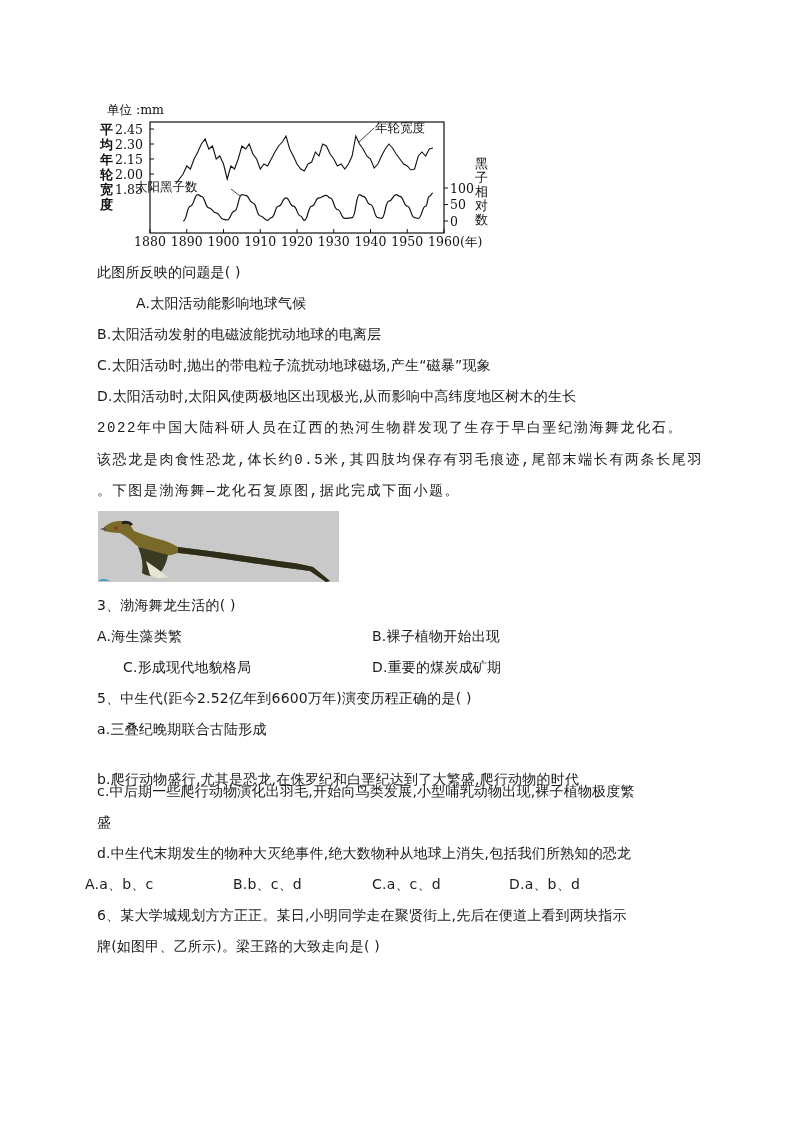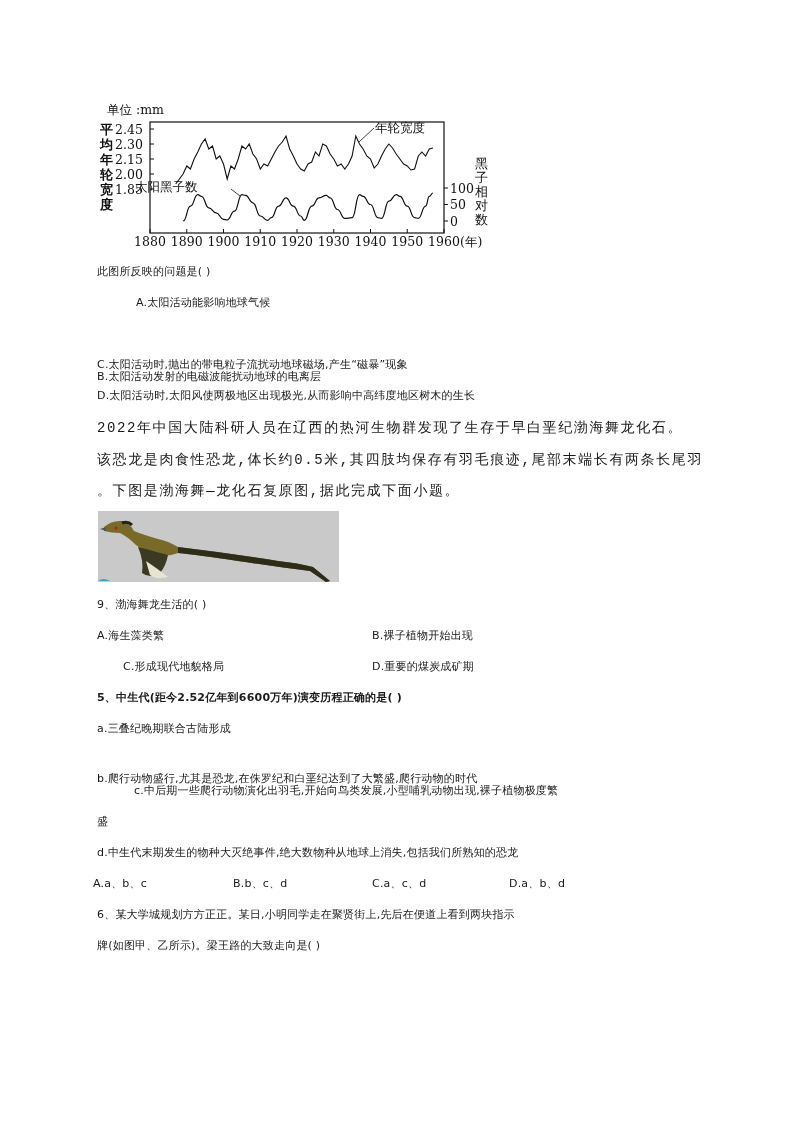--- a/index.html
+++ b/index.html
@@ -1,18 +1,18 @@
 <!DOCTYPE html>
 <html><head>
 <meta charset="utf-8">
 <style>
   html, body { margin:0; padding:0; background:#ffffff; }
   body { width:794px; height:1123px; position:relative; overflow:hidden;
          font-family: "DejaVu Sans", "Liberation Sans", sans-serif; color:#1a1a1a; }
-  .line { position:absolute; left:97px; font-size:11px; line-height:20px; white-space:nowrap; letter-spacing:0.2px; }
+  .line { position:absolute; left:97px; font-size:14px; line-height:20px; white-space:nowrap; letter-spacing:0.2px; }
   .serifline { position:absolute; left:97px; font-family:Liberation Mono, monospace; font-size:14px; line-height:20px; white-space:nowrap; letter-spacing:1.6px; }
   .col2 { position:absolute; left:372px; }
   .chart { position:absolute; left:95px; top:98px; width:400px; height:160px; }
   .chart svg { width:400px; height:160px; }
   .chart text { font-family:"DejaVu Serif","Liberation Serif",serif; fill:#111; }
   .figure { position:absolute; left:98px; top:511px; width:241px; height:71px; background:#c9c9c9; overflow:hidden; }
   .figure svg { width:241px; height:71px; display:block; }
 </style>
 </head>
 <body>
@@ -81,21 +81,21 @@
     <path id="spot-path" fill="none" stroke="#111" stroke-width="1.2" d="M88.1,123.0 C91.8,123.0 91.8,108.2 95.4,108.2 C99.1,108.2 99.1,96.6 102.8,96.6 C104.6,96.6 104.6,98.3 106.4,98.3 C110.1,98.3 110.1,109.8 113.8,109.8 C117.5,109.8 117.5,114.8 121.2,114.8 C124.8,114.8 124.8,121.3 128.5,121.3 C130.3,121.3 130.3,122.0 132.2,122.0 C135.8,122.0 135.8,113.1 139.5,113.1 C143.2,113.1 143.2,96.6 146.9,96.6 C148.7,96.6 148.7,97.3 150.6,97.3 C154.2,97.3 154.2,104.8 157.9,104.8 C161.6,104.8 161.6,118.0 165.3,118.0 C168.9,118.0 168.9,122.3 172.6,122.3 C174.4,122.3 174.4,119.7 176.3,119.7 C179.9,119.7 179.9,108.2 183.6,108.2 C187.3,108.2 187.3,99.9 191.0,99.9 C194.6,99.9 194.6,108.2 198.3,108.2 C202.0,108.2 202.0,118.0 205.7,118.0 C207.5,118.0 207.5,122.3 209.3,122.3 C213.0,122.3 213.0,108.2 216.7,108.2 C220.4,108.2 220.4,99.9 224.0,99.9 C227.7,99.9 227.7,97.3 231.4,97.3 C233.2,97.3 233.2,99.9 235.1,99.9 C238.8,99.9 238.8,111.5 242.4,111.5 C246.1,111.5 246.1,120.4 249.8,120.4 C253.4,120.4 253.4,119.7 257.1,119.7 C260.8,119.7 260.8,96.6 264.5,96.6 C266.3,96.6 266.3,98.3 268.1,98.3 C271.8,98.3 271.8,106.5 275.5,106.5 C279.2,106.5 279.2,119.7 282.9,119.7 C284.7,119.7 284.7,120.4 286.5,120.4 C290.2,120.4 290.2,103.2 293.9,103.2 C297.6,103.2 297.6,96.6 301.2,96.6 C303.1,96.6 303.1,98.3 304.9,98.3 C308.6,98.3 308.6,108.2 312.3,108.2 C315.9,108.2 315.9,119.7 319.6,119.7 C321.4,119.7 321.4,120.4 323.3,120.4 C326.9,120.4 326.9,108.2 330.6,108.2 C332.5,108.2 332.5,98.3 334.3,98.3 C336.1,98.3 336.1,95.0 338.0,95.0"></path>
     <text id="ann-ring" x="280" y="34" font-size="12.5">年轮宽度</text>
     <line x1="279" y1="30" x2="264" y2="44" stroke="#111" stroke-width="0.8"></line>
     <text id="ann-spot" x="40" y="93" font-size="12.5">太阳黑子数</text>
     <line x1="136" y1="91" x2="145" y2="98" stroke="#111" stroke-width="0.8"></line>
   </svg>
 </div>
 
 <div class="line" style="top:262px;">此图所反映的问题是(  )</div>
 <div class="line" style="top:293px;margin-left:39px;">A.太阳活动能影响地球气候</div>
-<div class="line" style="top:324px;margin-top:43px;">B.太阳活动发射的电磁波能扰动地球的电离层</div>
+<div class="line" style="top:324px;">B.太阳活动发射的电磁波能扰动地球的电离层</div>
 <div class="line" style="top:355px;">C.太阳活动时,抛出的带电粒子流扰动地球磁场,产生“磁暴”现象</div>
 <div class="line" style="top:386px;">D.太阳活动时,太阳风使两极地区出现极光,从而影响中高纬度地区树木的生长</div>
 
 <div class="serifline" style="top:418px;">2022年中国大陆科研人员在辽西的热河生物群发现了生存于早白垩纪渤海舞龙化石。</div>
 <div class="serifline" style="top:450px;">该恐龙是肉食性恐龙,体长约0.5米,其四肢均保存有羽毛痕迹,尾部末端长有两条长尾羽</div>
 <div class="serifline" style="top:481px;">。下图是渤海舞—龙化石复原图,据此完成下面小题。</div>
 
 <div class="figure">
   <svg viewBox="0 0 241 71">
     <rect x="0" y="0" width="241" height="71" fill="#c9c9c9"></rect>
@@ -103,31 +103,31 @@
     <path d="M80,36 Q130,42 180,50 Q200,52 215,56 L232,70 L228,71 L212,60 Q180,56 140,50 Q100,44 80,42 Z" fill="#2c2c18"></path>
     <path d="M40,36 Q55,40 70,44 Q68,55 62,62 Q52,68 44,62 Q46,50 40,36 Z" fill="#3a3a22"></path>
     <path d="M48,50 Q60,58 70,66 Q58,69 52,64 Z" fill="#e8e4d4"></path>
     <path d="M24,12 Q30,10 34,14" stroke="#222" stroke-width="3" fill="none"></path>
     <circle cx="18" cy="17" r="1.6" fill="#a22"></circle>
     <path d="M2,18 L8,16 L8,20 Z" fill="#555"></path>
     <path d="M0,70 Q5,66 12,70 Z" fill="#3aa0c8"></path>
   </svg>
 </div>
 
-<div class="line" style="top:595px;">9、渤海舞龙生活的(  )</div>
+<div class="line" style="top:595px;">3、渤海舞龙生活的(  )</div>
 <div class="line" style="top:626px;">A.海生藻类繁</div>
 <div class="line col2" style="top:626px;">B.裸子植物开始出现</div>
 <div class="line" style="top:657px;margin-left:26px;">C.形成现代地貌格局</div>
 <div class="line col2" style="top:657px;">D.重要的煤炭成矿期</div>
 
-<div class="line" style="top:688px;font-weight:bold;">5、中生代(距今2.52亿年到6600万年)演变历程正确的是(  )</div>
+<div class="line" style="top:688px;">5、中生代(距今2.52亿年到6600万年)演变历程正确的是(  )</div>
 <div class="line" style="top:719px;">a.三叠纪晚期联合古陆形成</div>
 <div class="line" style="top:769px;">b.爬行动物盛行,尤其是恐龙,在侏罗纪和白垩纪达到了大繁盛,爬行动物的时代</div>
-<div class="line" style="top:781px;margin-left:37px;">c.中后期一些爬行动物演化出羽毛,开始向鸟类发展,小型哺乳动物出现,裸子植物极度繁</div>
+<div class="line" style="top:781px;">c.中后期一些爬行动物演化出羽毛,开始向鸟类发展,小型哺乳动物出现,裸子植物极度繁</div>
 <div class="line" style="top:812px;">盛</div>
 <div class="line" style="top:843px;">d.中生代末期发生的物种大灭绝事件,绝大数物种从地球上消失,包括我们所熟知的恐龙</div>
-<div class="line" style="top:874px; left:93px;">A.a、b、c</div>
+<div class="line" style="top:874px; left:85px;">A.a、b、c</div>
 <div class="line" style="top:874px; left:233px;">B.b、c、d</div>
 <div class="line" style="top:874px; left:372px;">C.a、c、d</div>
 <div class="line" style="top:874px; left:509px;">D.a、b、d</div>
 
 <div class="line" style="top:905px;">6、某大学城规划方方正正。某日,小明同学走在聚贤街上,先后在便道上看到两块指示</div>
 <div class="line" style="top:936px;">牌(如图甲、乙所示)。梁王路的大致走向是(  )</div>
 
 </body></html>

